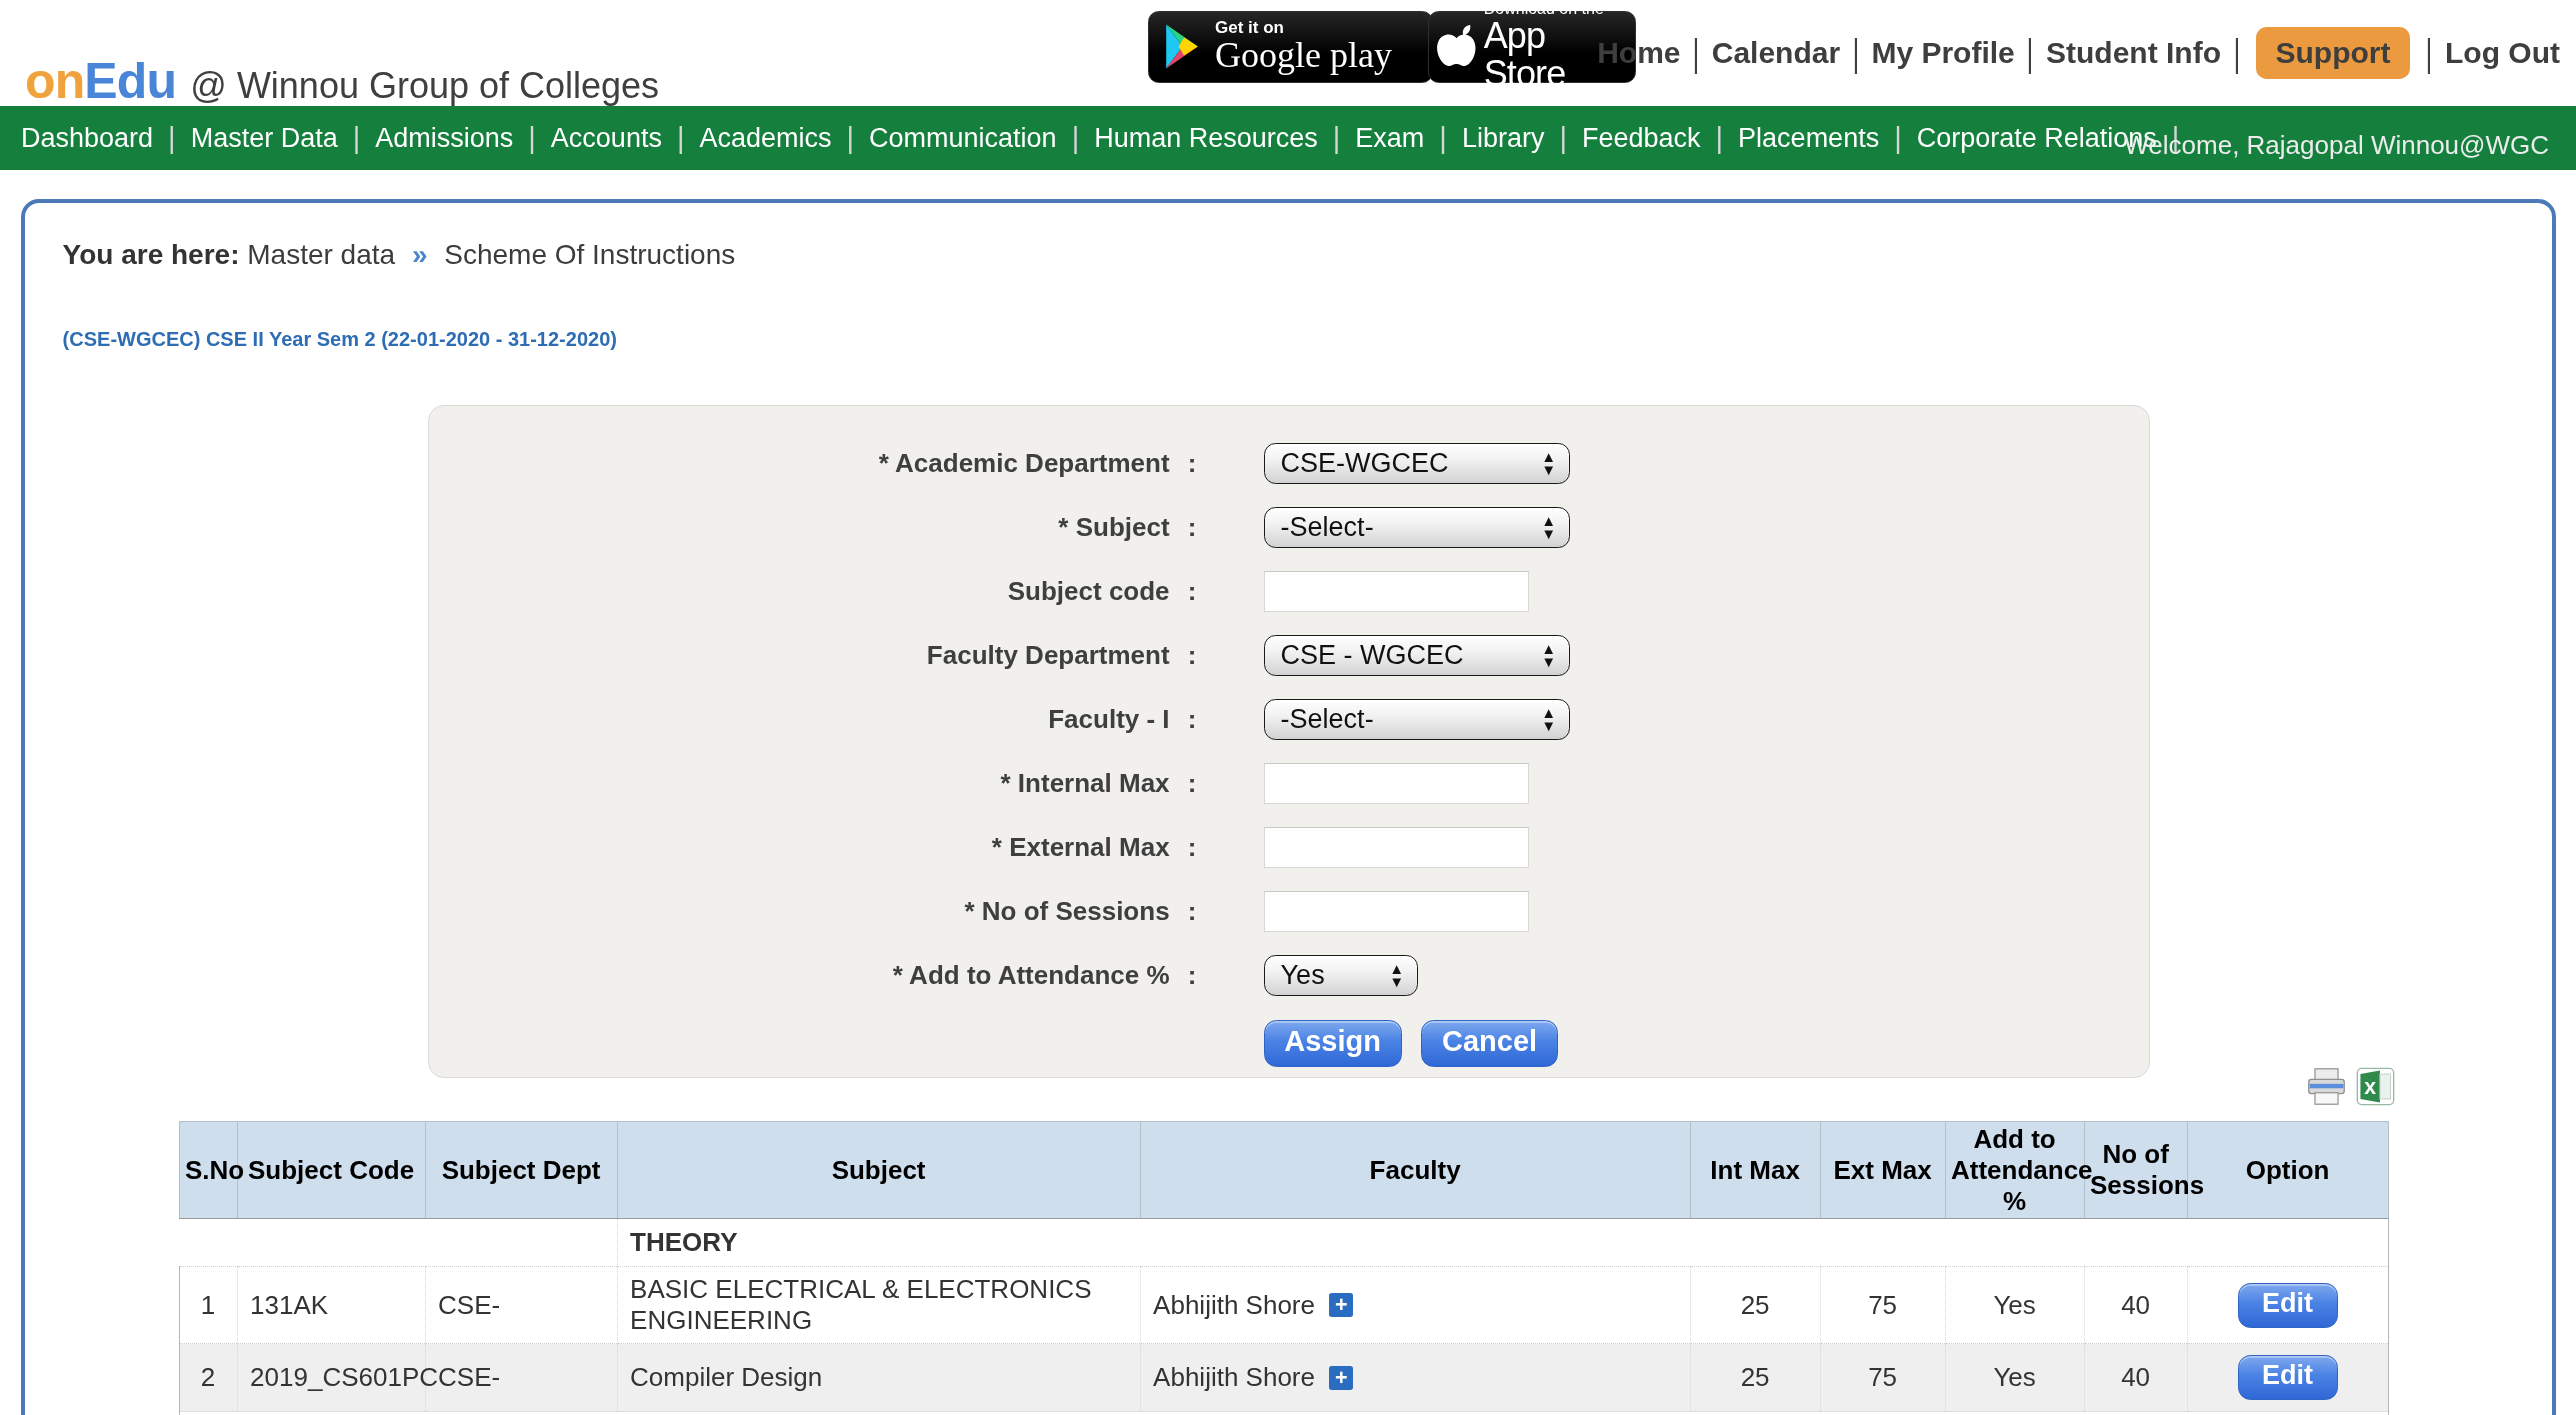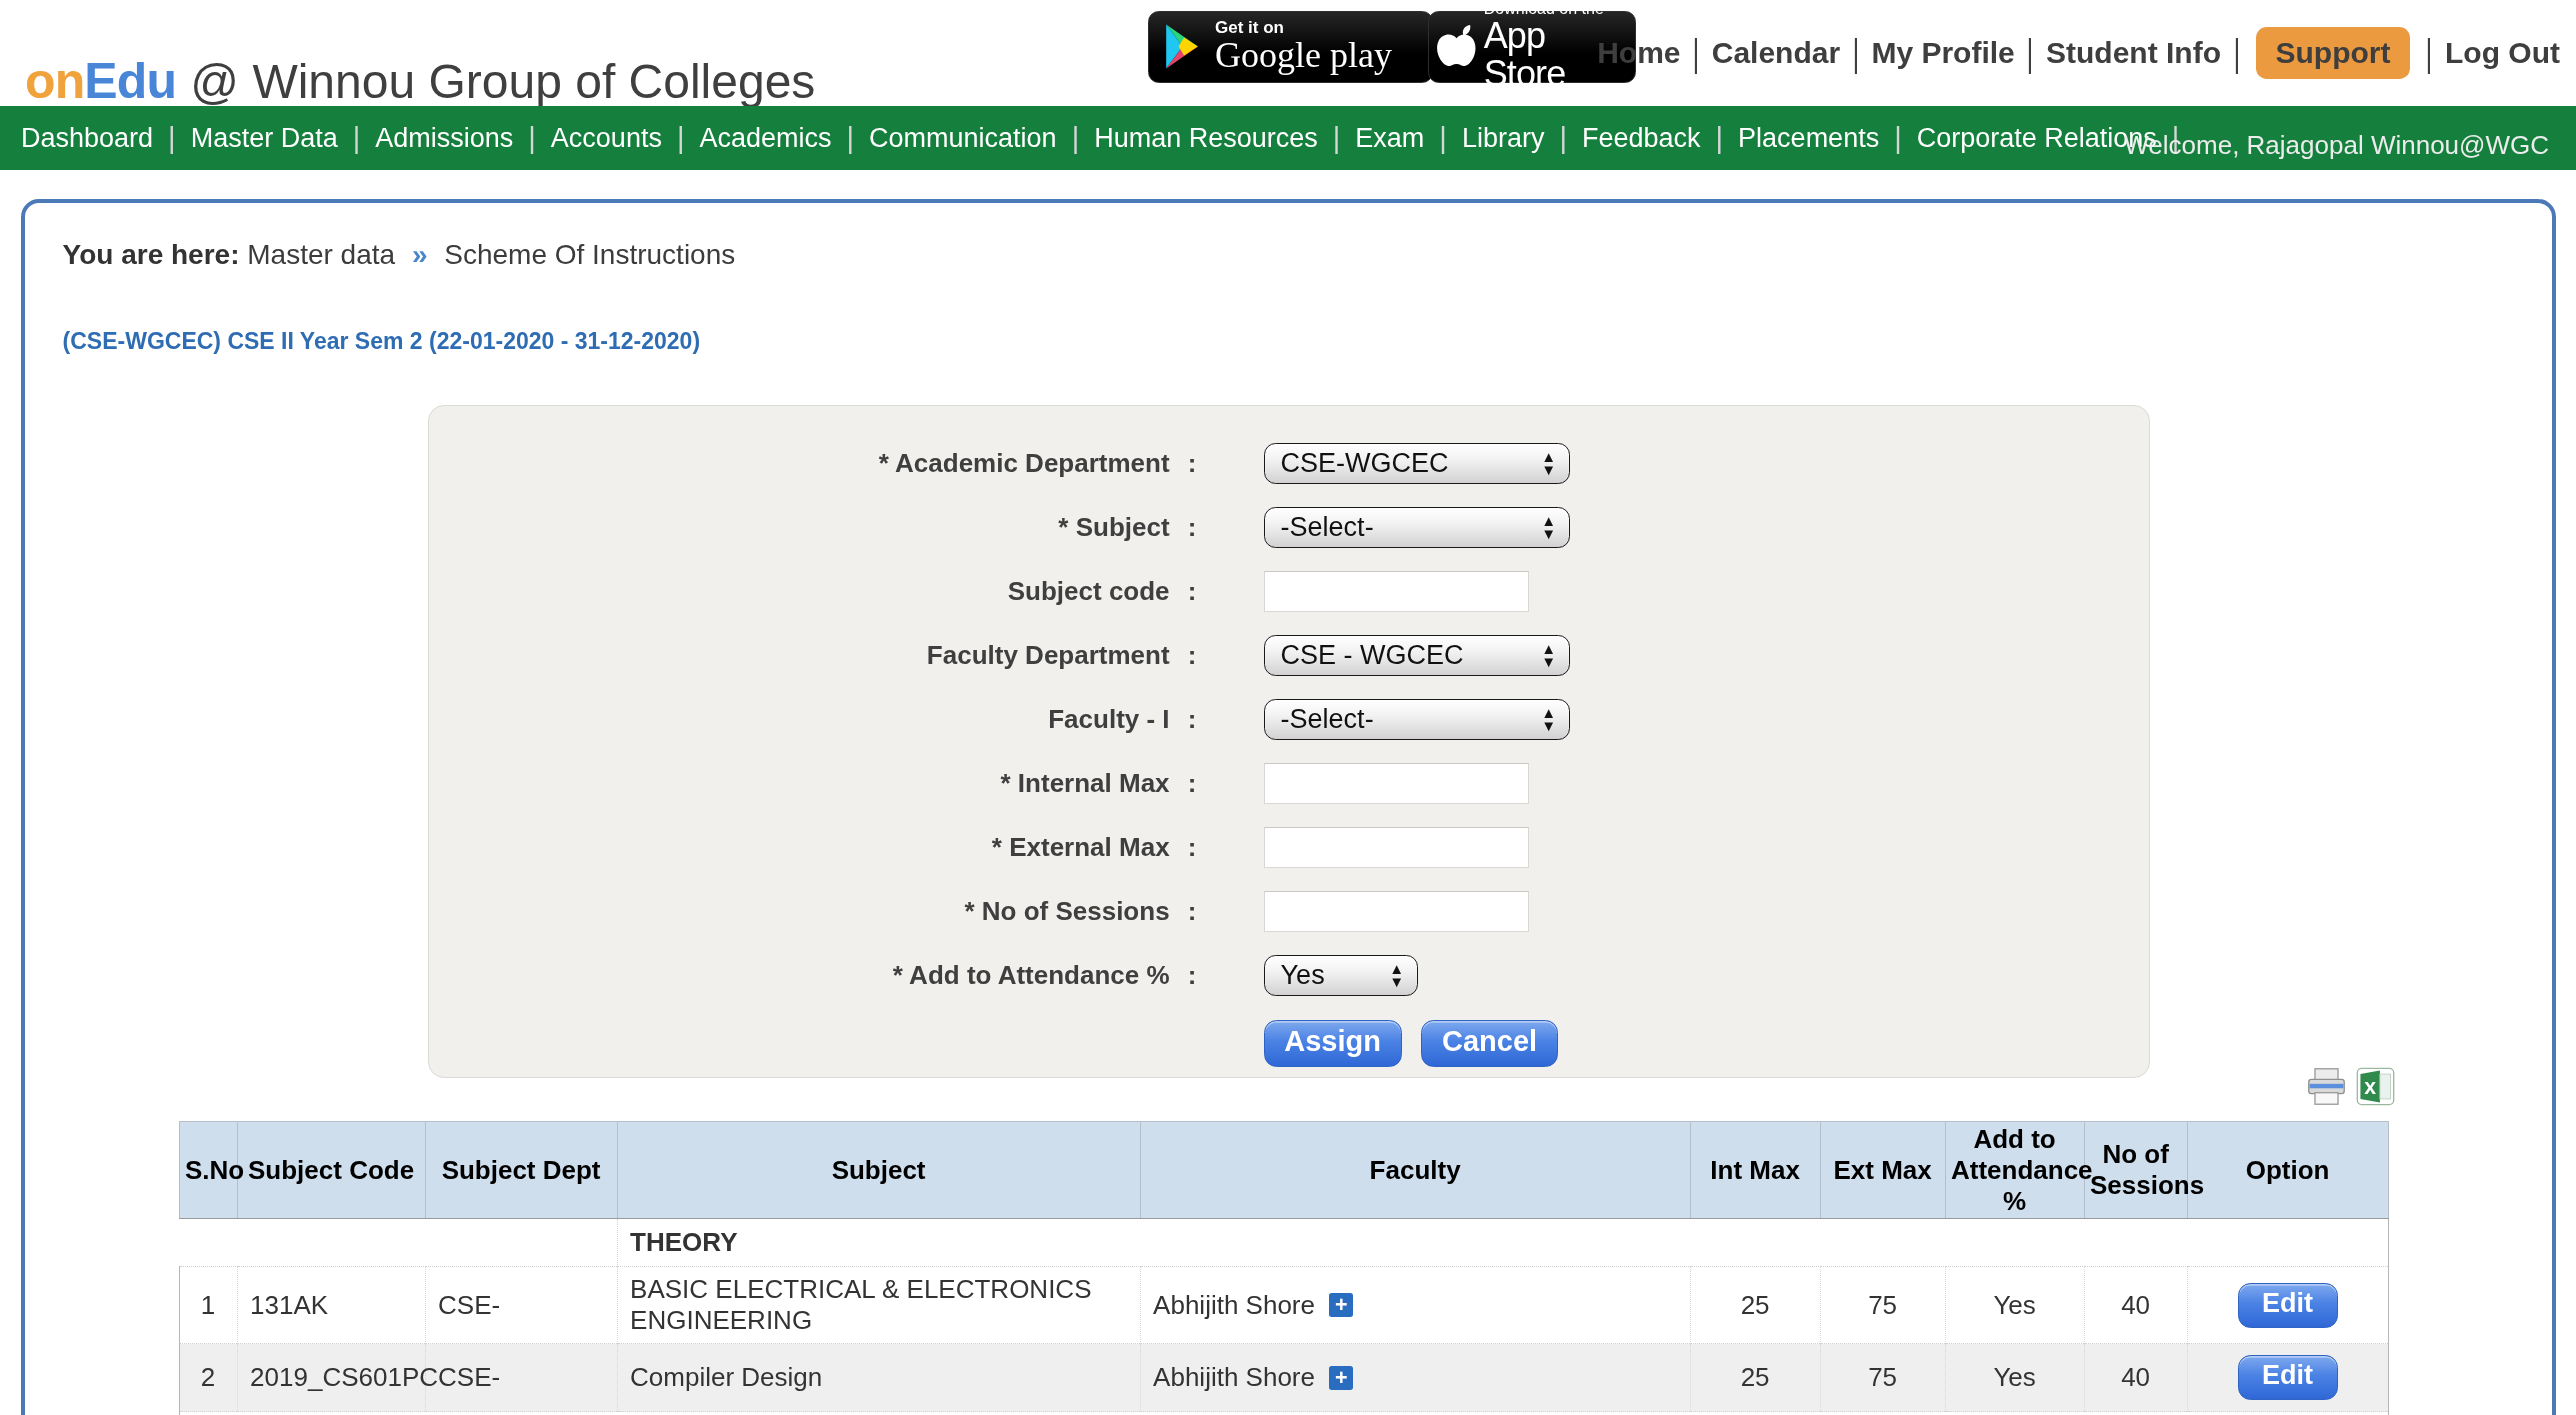--- a/index.html
+++ b/index.html
@@ -5,21 +5,21 @@
   * { box-sizing: border-box; margin: 0; padding: 0; }
   html,body { width:2576px; height:1415px; overflow:hidden; background:#fff;
               font-family:"Liberation Sans", sans-serif; }
 
   
   .top-header { position:absolute; left:0; top:0; width:2576px; height:106px; background:#fff; }
   .brand { position:absolute; left:25px; top:0; height:106px; display:flex; align-items:baseline; padding-top:52px; }
   .logo { font-size:50px; font-weight:bold; letter-spacing:-0.9px; }
   .logo .on { color:#f0a23c; }
   .logo .edu { color:#4a86d8; }
-  .brand-suffix { font-size:48px; color:#3f3f3f; margin-left:14.3px; }
+  .brand-suffix { font-size:36px; color:#3f3f3f; margin-left:14.3px; }
 
   .badge { position:absolute; top:10.7px; height:72px; background:#040404; border-radius:10.7px;
            display:flex; align-items:center; color:#fff; cursor:pointer;
            background:linear-gradient(180deg,#262626,#000 60%); border:0.9px solid #2e2e2e; }
   .badge-gp { left:1148px; width:285px; }
   .badge-as { left:1428px; width:208px; }
   .badge .icon-box { width:66px; display:flex; justify-content:center; }
   .badge .txt { display:flex; flex-direction:column; line-height:1.05; }
   .gp-line1 { font-size:17px; font-weight:bold; }
   .gp-line2 { font-size:36px; font-family:"Liberation Serif", serif; letter-spacing:0; }
@@ -41,21 +41,21 @@
 
   
   .container { position:absolute; left:20.6px; top:199px; width:2535px; height:1342px;
                background:#fff; border:4.5px solid #4c79b8; border-radius:18px; }
 
   .breadcrumb { position:absolute; left:38px; top:36px; font-size:28px; color:#3c3c3c; }
   .breadcrumb .prefix { font-weight:bold; color:#333; }
   .breadcrumb .bsep { color:#4a86c8; font-weight:bold; margin:0 9px; }
   .bc-link { cursor:pointer; }
 
-  .page-title { position:absolute; left:38px; top:125px; font-size:23px; font-weight:bold; color:#2e6db4; }
+  .page-title { position:absolute; left:38px; top:125px; font-size:20px; font-weight:bold; color:#2e6db4; }
 
   
   .form-panel { position:absolute; left:403px; top:202px; width:1722px; height:673px;
                 background:#f1f0ed; border:1.8px solid #dbdad6; border-radius:16px; padding-top:25px; }
   .frow { display:flex; align-items:center; height:64px; }
   .flabel { flex:0 0 741px; text-align:right; font-size:26px; font-weight:bold; color:#3f3f3f; }
   .fcolon { flex:0 0 45px; text-align:center; font-size:26px; font-weight:bold; color:#3f3f3f; }
   .fctrl { margin-left:49px; display:flex; align-items:center; }
 
   .sel { display:inline-flex; justify-content:space-between; align-items:center;

